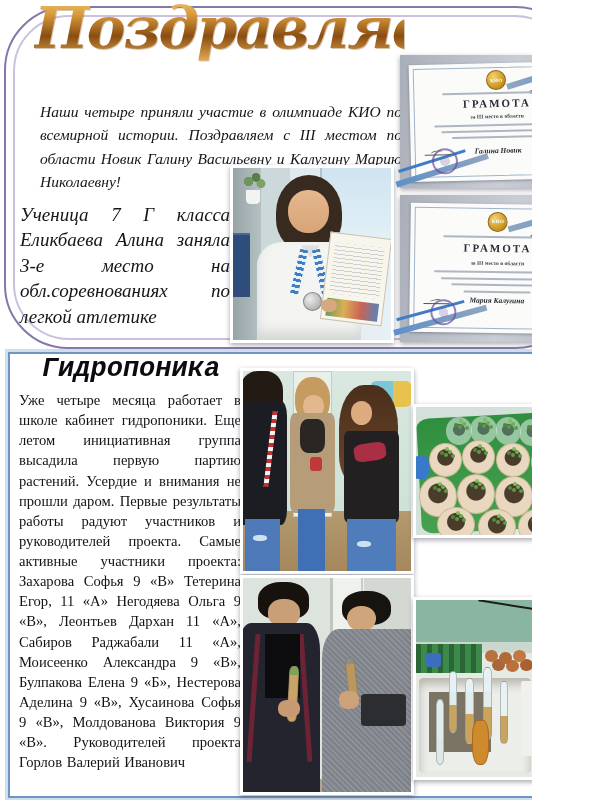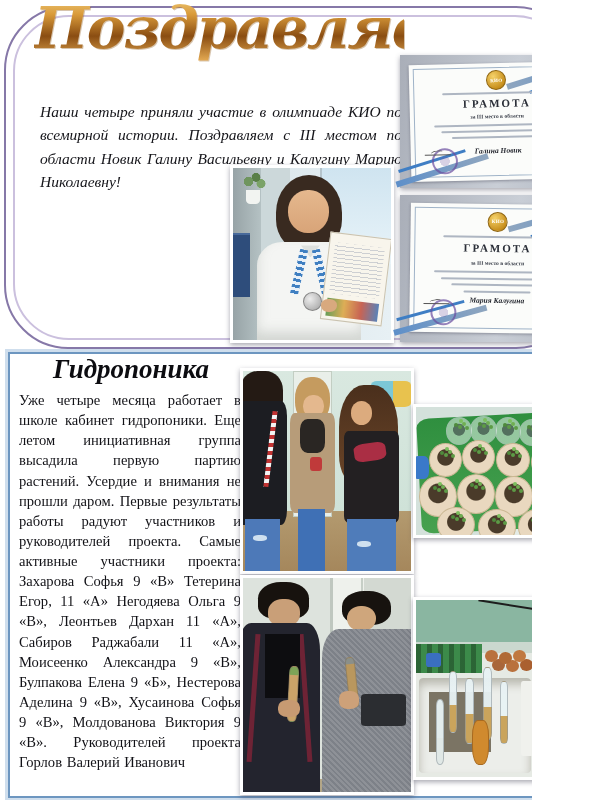--- a/index.html
+++ b/index.html
@@ -86,21 +86,21 @@
         background:radial-gradient(circle,rgba(74,108,179,.4) 0 55%,transparent 58%);}
   .sig{position:absolute;bottom:22%;width:26px;border-bottom:1px solid #555;}
   .sig::before{content:"";position:absolute;left:6px;top:-4px;width:12px;height:4px;
         border-top:1px solid #666;border-radius:50%;transform:rotate(-8deg);}
   .sig.sl{left:8%;}.sig.sr{right:8%;}
 
   
   .hydro{position:absolute;left:8px;top:352px;width:582px;height:442px;
          border:2px solid #6d96c0;box-shadow:0 0 0 3px #cfdeed;background:#fff;}
   .hydro-title{position:absolute;left:8px;top:0px;width:226px;margin:0;text-align:center;
-               font-size:27px;font-weight:bold;font-style:italic;color:#0c0c10;}
+               font-size:27px;font-weight:bold;font-style:italic;color:#0c0c10;font-family:Liberation Mono, monospace;}
   .hydro-body{position:absolute;left:9px;top:36px;width:222px;margin:0;
               font-size:14.6px;line-height:1.38;color:#121217;text-align:justify;word-spacing:1px;}
 
   
   .pA{left:230px;top:14px;width:174px;height:206px;}
   .s2{background:linear-gradient(180deg,#d9e8e0 0%,#cfe2d8 70%,#b39a6f 70%,#a5875c 100%);}
   .s2-door{left:30%;top:0;width:22%;height:72%;background:#e9efe9;border:1px solid #c3cec3;}
   .s2-bags{left:76%;top:5%;width:24%;height:13%;background:linear-gradient(90deg,#7cc7d6 0 55%,#e8c24e 55% 100%);border-radius:15%;}
   .s2-hair1{left:-2%;top:0;width:26%;height:24%;background:#241a14;border-radius:40%;}
   .s2-body1{left:-5%;top:15%;width:31%;height:62%;background:#1c1d22;border-radius:12%;}
@@ -189,20 +189,21 @@
 
 <div class="page">
 
   <section class="congrats">
     <div class="inner-line"></div>
 
     <h1 class="gold-title">Поздравляем</h1>
 
     <p class="intro-text">Наши четыре приняли участие в олимпиаде КИО по всемирной истории.  Поздравляем с III местом по области Новик Галину Васильевну и Калугину Марию Николаевну!</p>
 
+    <p class="athlete-text">Ученица 7 Г класса Еликбаева Алина заняла 3-е место на обл.соревнованиях по легкой атлетике</p>
 
     <figure class="photo girl-photo" style="margin:0">
       <div class="scene s1">
         <div class="abs s1-window"></div>
         <div class="abs s1-plant"></div>
         <div class="abs s1-pot"></div>
         <div class="abs s1-folder"></div>
         <div class="abs s1-hair"></div>
         <div class="abs s1-face"></div>
         <div class="abs s1-body"></div>

